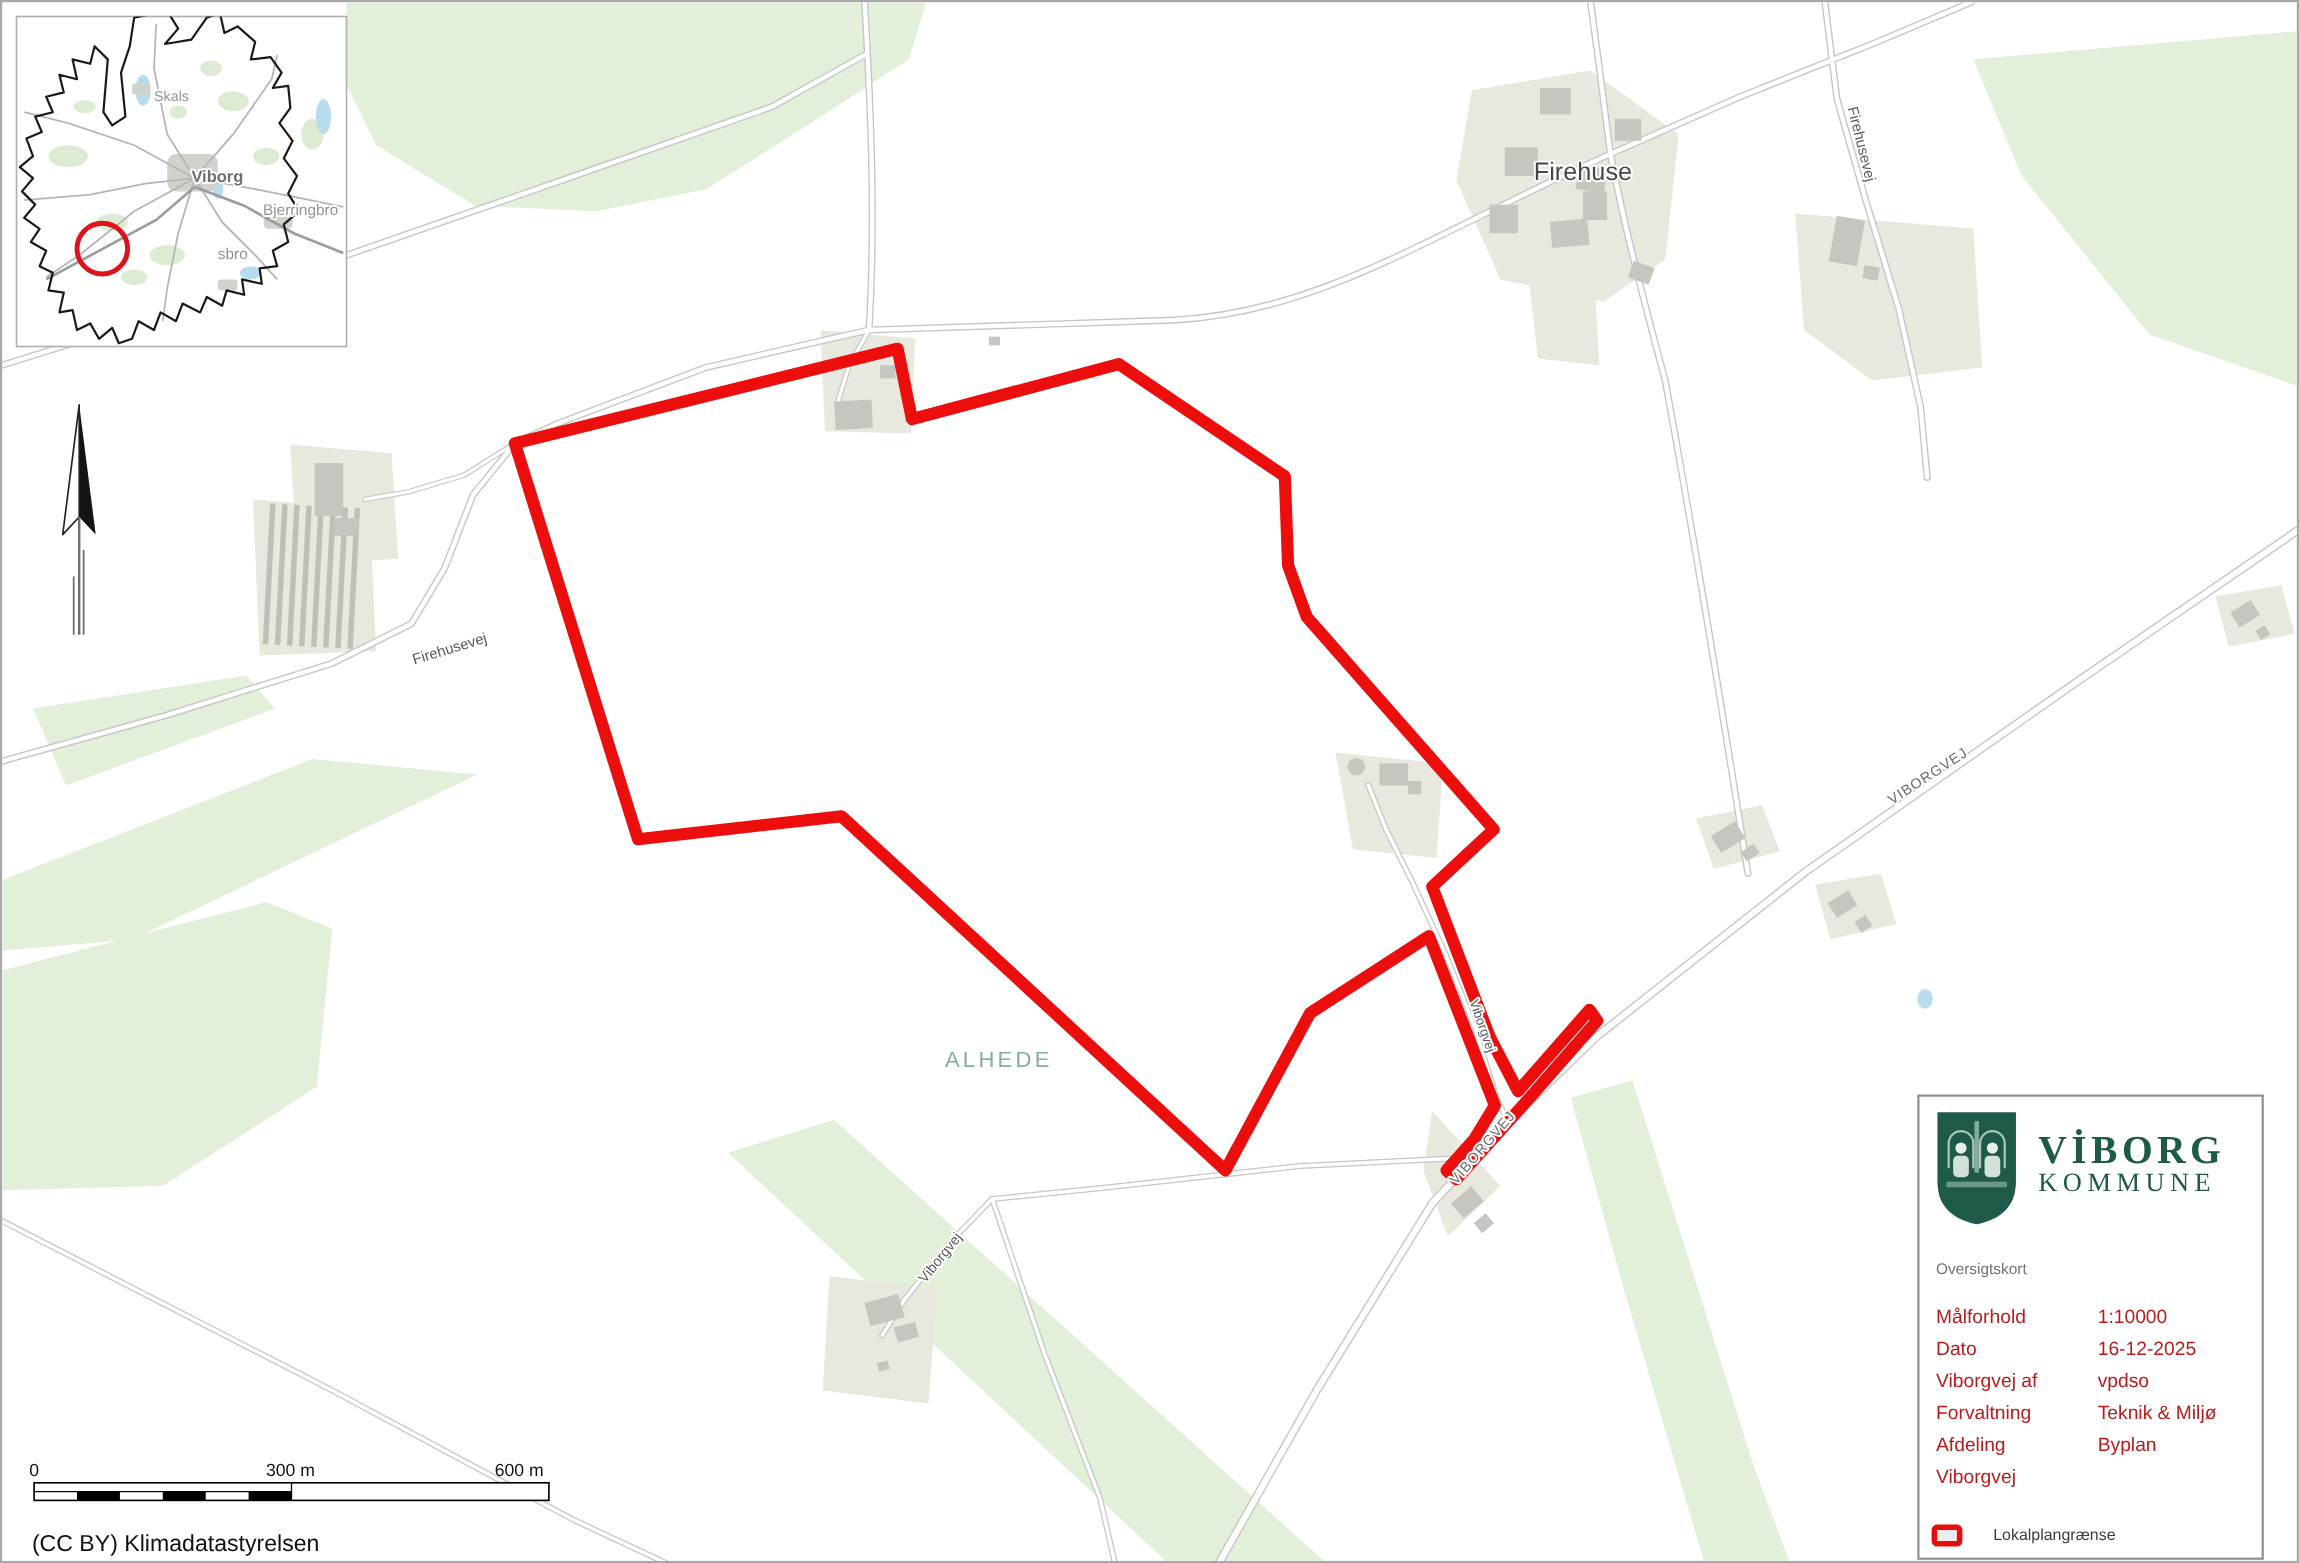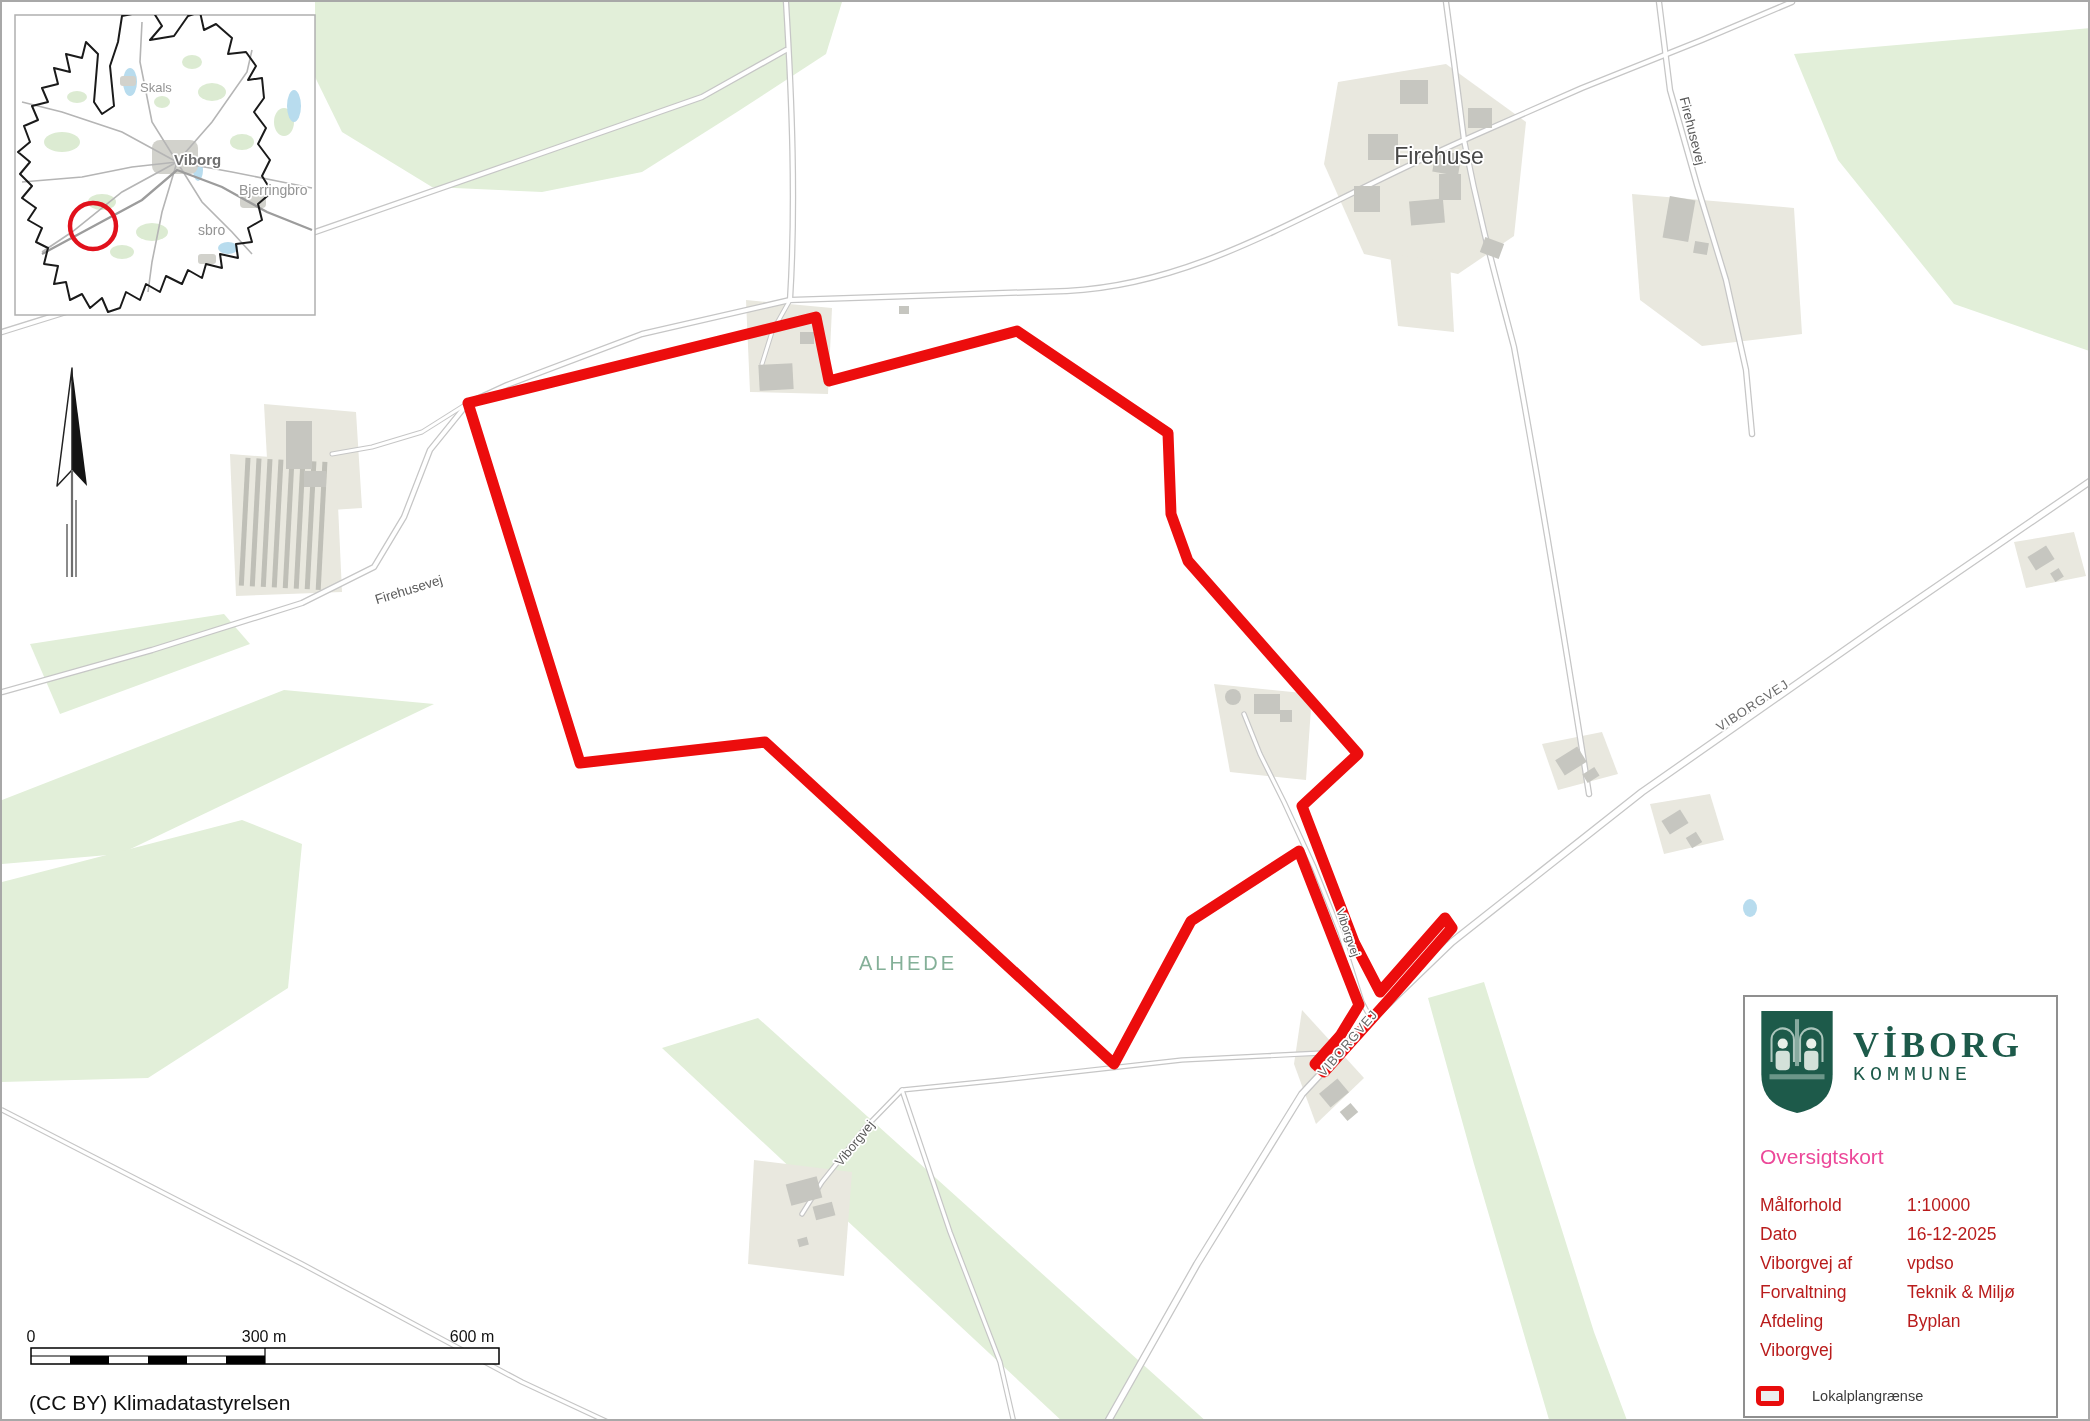--- a/index.html
+++ b/index.html
@@ -6,22 +6,22 @@
   #stage{position:relative;width:2090px;height:1421px;background:#fff;overflow:hidden;
          border:2px solid #a8a8a8;box-sizing:border-box;font-family:"Liberation Sans",sans-serif;}
   svg text{font-family:"Liberation Sans",sans-serif;}
   .halo{paint-order:stroke;stroke:#ffffff;stroke-width:3.5px;stroke-linejoin:round;}
   
   .infobox{position:absolute;left:1741px;top:993px;width:315px;height:423px;background:#fff;
            border:2px solid #8f8f8f;box-sizing:border-box;}
   .brand{display:flex;align-items:flex-start;padding:12px 8px 0 14px;}
   .brand-text{margin-left:18px;margin-top:18px;color:#1d5a4a;}
   .brand-l1{font-family:"Liberation Serif",serif;font-weight:bold;font-size:36px;letter-spacing:4px;line-height:1;}
-  .brand-l2{font-family:Liberation Mono, monospace;font-size:20px;letter-spacing:5px;line-height:1.15;}
-  .ib-title{padding:30px 0 0 15px;font-size:21px;color:#ec4899;}
+  .brand-l2{font-family:Liberation Serif, serif;font-size:24px;letter-spacing:5px;line-height:1.15;}
+  .ib-title{padding:30px 0 0 15px;font-size:14px;color:#737373;}
   .ib-rows{padding:26px 0 0 15px;font-size:17.5px;color:#b91c1c;}
   .ib-row{display:flex;margin-bottom:8px;}
   .ib-label{width:147px;flex:0 0 147px;}
   .ib-value{flex:1;}
   .legend{position:absolute;left:11px;bottom:10px;display:flex;align-items:center;}
   .legend-swatch{width:18px;height:10px;border:5px solid #e80c0c;border-radius:5px;background:#ececec;display:inline-block;}
   .legend-label{margin-left:28px;font-size:14.5px;color:#3c3c3c;}
 </style>
 </head>
 <body>

